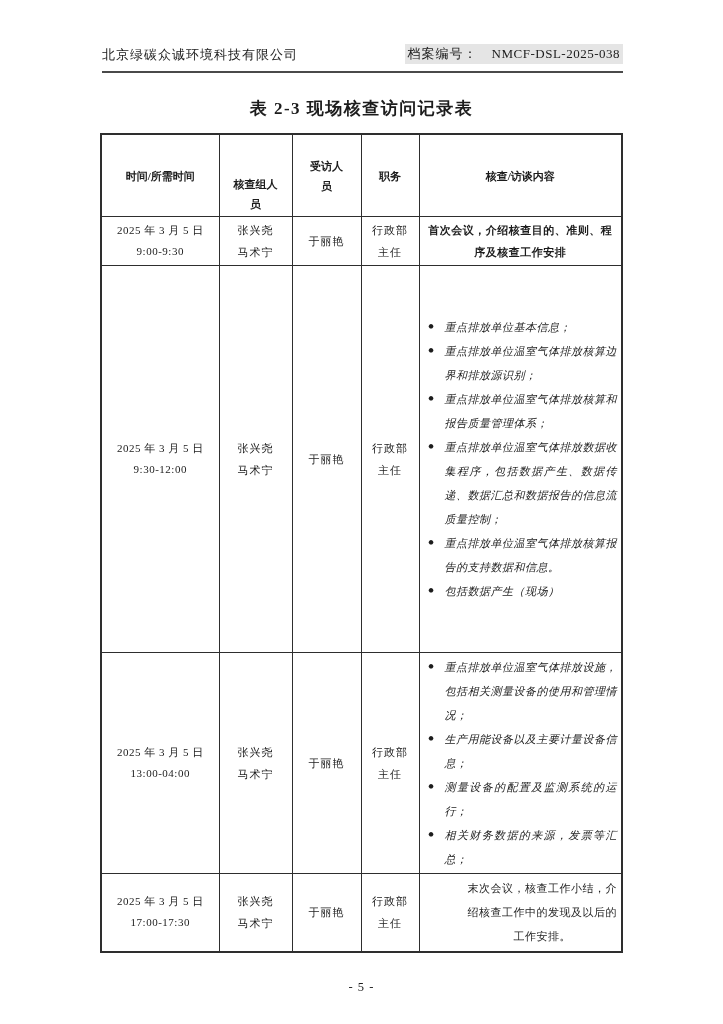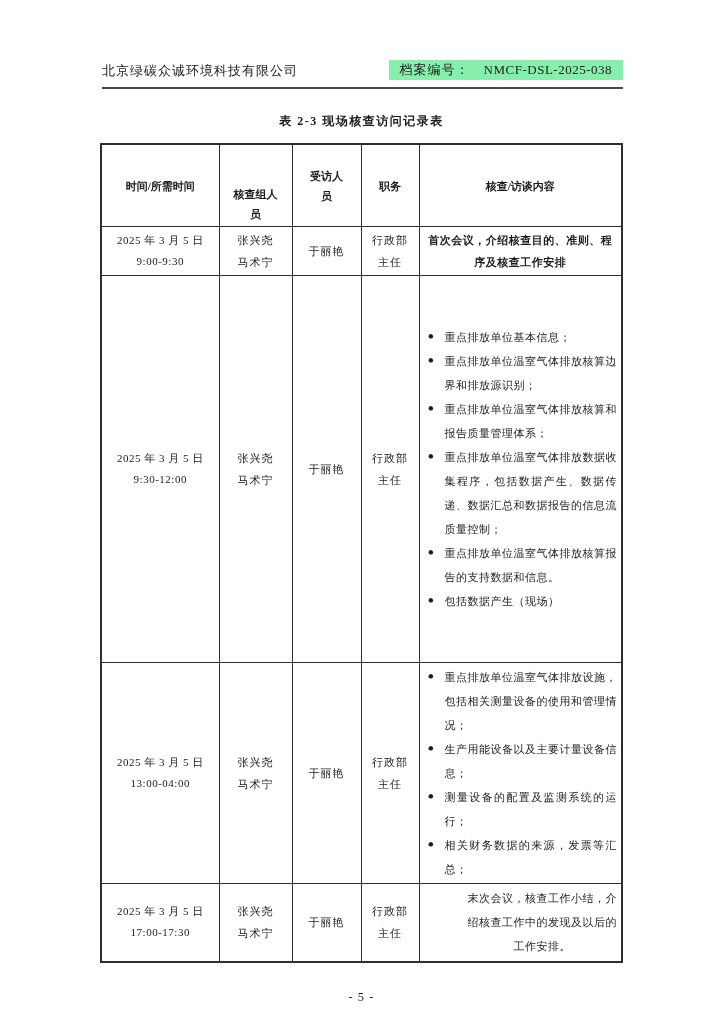--- a/index.html
+++ b/index.html
@@ -8,35 +8,35 @@
     background:#ffffff;
     font-family:"Liberation Serif","DejaVu Serif",serif;
     color:#1c1c1c;
     position:relative;
     overflow:hidden;
   }
   .page{width:723px;height:1024px;box-sizing:border-box;padding-top:44px;}
 
   
   .doc-header{
-    margin:16px 100px 0 102px;
+    margin:0 100px 0 102px;
     display:flex;justify-content:space-between;align-items:flex-end;
     padding-bottom:7px;
     border-bottom:2px solid #4a4a4a;
     font-size:13px;letter-spacing:1px;
   }
   .company{white-space:nowrap;}
-  .archive{white-space:nowrap;background:#86efac;padding:1px 11px;}
+  .archive{white-space:nowrap;background:#e5e5e5;padding:1px 3px;}
   .archive .num{margin-left:14px;letter-spacing:0.5px;font-family:"Liberation Serif",serif;}
 
   
   .doc-title{
     margin-top:24px;
     text-align:center;
-    font-size:12px;font-weight:bold;letter-spacing:1.5px;
+    font-size:17px;font-weight:bold;letter-spacing:1.5px;
   }
 
   
   table.rec{
     margin:13px auto 0 auto;
     border-collapse:collapse;
     table-layout:fixed;
     width:521px;
     border:2px solid #2e2e2e;
     font-size:11px;
@@ -65,21 +65,21 @@
 
   td.content{
     text-align:justify;
     padding:2px 8px;
   }
   td.content.first{line-height:22px;letter-spacing:0.5px;font-weight:bold;}
   td.content.last{
     text-align:justify;text-align-last:center;
     line-height:24px;letter-spacing:0.5px;padding-left:48px;
   }
-  ul.bullets{margin:0;padding:0;list-style:none;}
+  ul.bullets{margin:0;padding:0;list-style:none;font-style:italic;}
   ul.bullets li{
     position:relative;
     padding-left:21px;
     line-height:24px;
     text-align:justify;
     letter-spacing:0.5px;
   }
   ul.bullets li::before{
     content:"\2022";
     position:absolute;left:4px;top:0;

